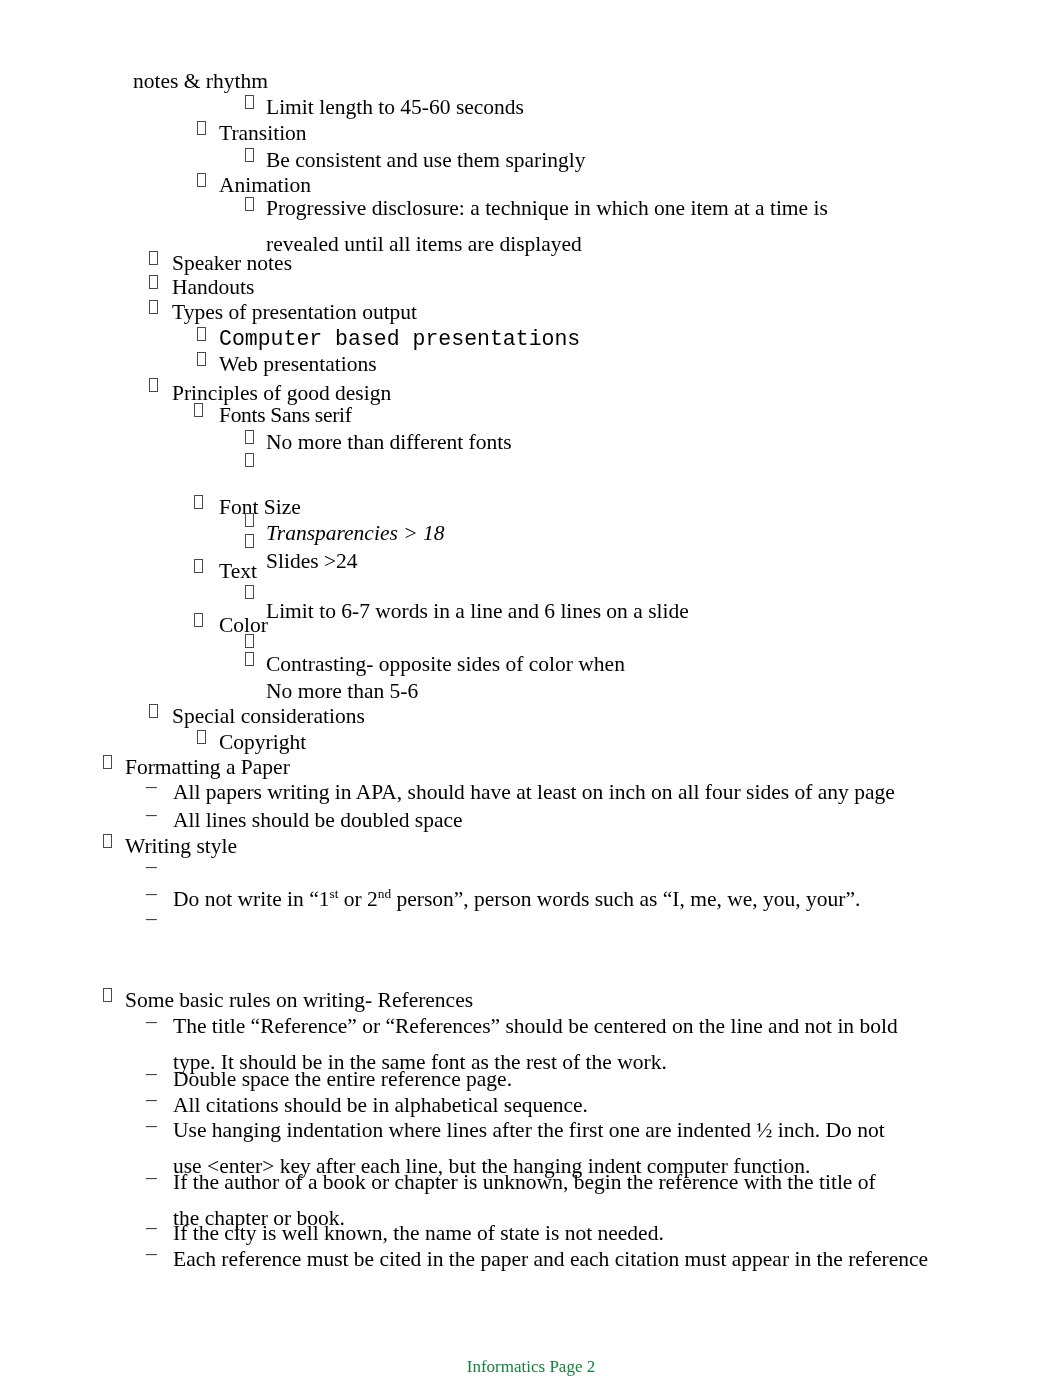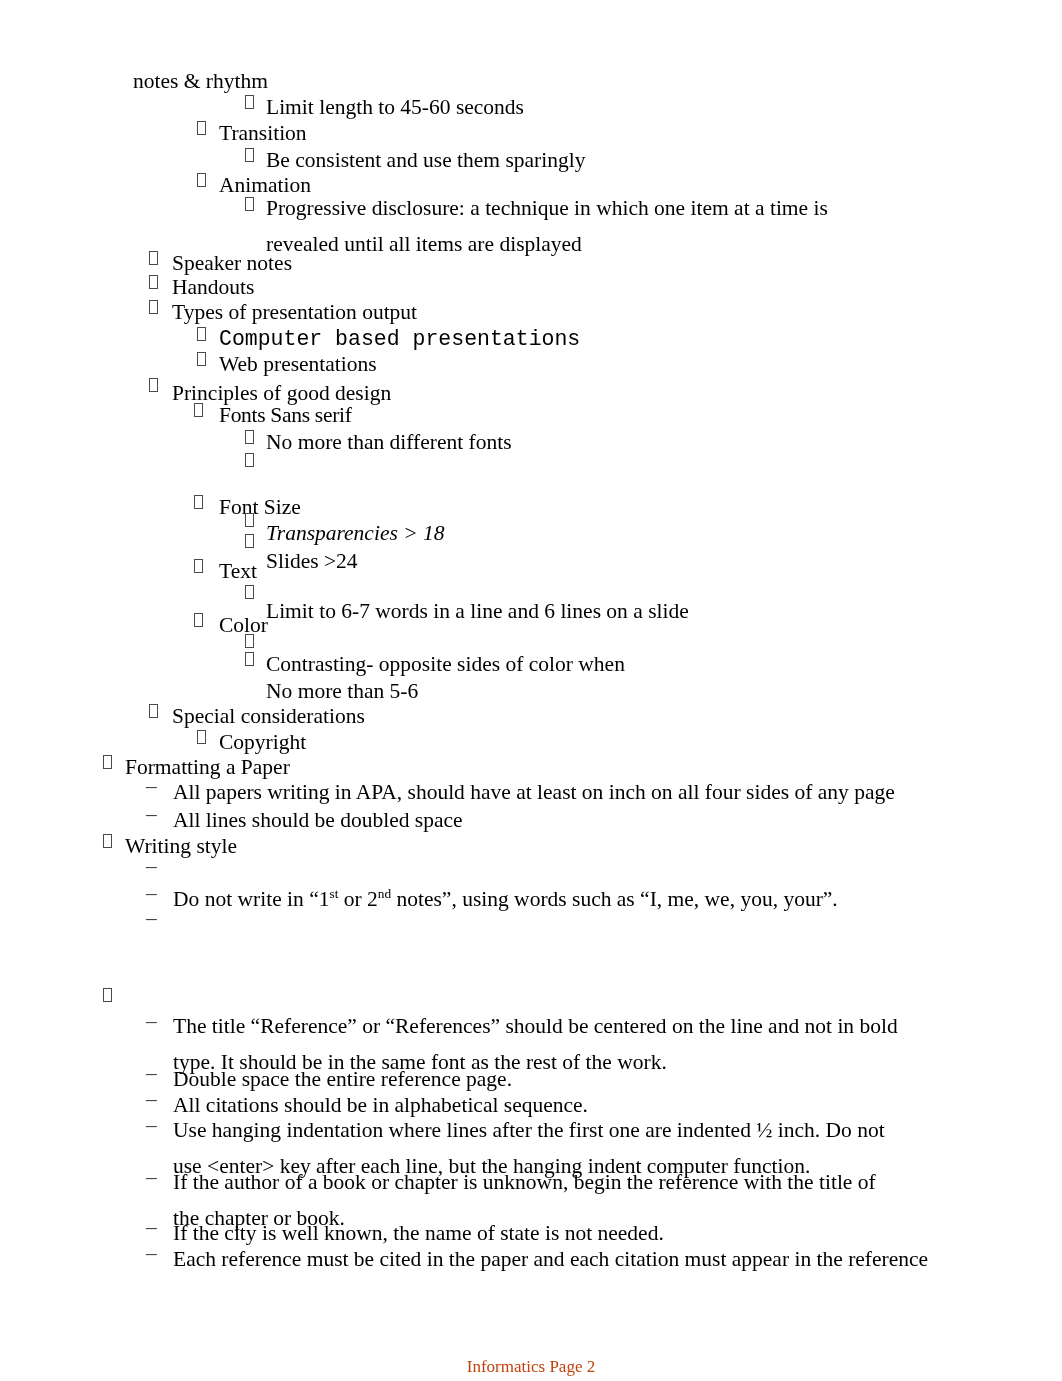--- a/index.html
+++ b/index.html
@@ -60,21 +60,21 @@
   }
   .tight { letter-spacing: -0.3px; }
   #footer {
     position: absolute;
     left: 0;
     right: 0;
     top: 1357px;
     text-align: center;
     font-size: 17px;
     font-family: "Liberation Serif", "DejaVu Serif", serif;
-    color: #c2410c;
+    color: #15803d;
   }
 </style>
 </head>
 <body>
 
 <div id="page">
 
   <div class="ln" style="left:133px; top:62px;">notes &amp; rhythm</div>
 
   <span class="bul" style="left:245px; top:88px;"><span class="tofu"></span></span>
@@ -158,25 +158,26 @@
 
   <span class="bul dash" style="left:146px; top:801px;">–</span>
   <div class="ln" style="left:173px; top:801px;">All lines should be doubled space</div>
 
   <span class="bul" style="left:103px; top:827px;"><span class="tofu"></span></span>
   <div class="ln" style="left:125px; top:827px;">Writing style</div>
 
   <span class="bul dash" style="left:146px; top:853px;">–</span>
 
   <span class="bul dash" style="left:146px; top:880px;">–</span>
-  <div class="ln" style="left:173px; top:880px;"><span>Do not write in “1</span><sup>st</sup><span> or 2</span><sup>nd</sup><span> notes”, using words such as “I, me, we, you, your”.</span></div>
+  <div class="ln" style="left:173px; top:880px;"><span>Do not write in “1</span><sup>st</sup><span> or 2</span><sup>nd</sup><span> person”, person words such as “I, me, we, you, your”.</span></div>
 
   <span class="bul dash" style="left:146px; top:905px;">–</span>
 
   <span class="bul" style="left:103px; top:981px;"><span class="tofu"></span></span>
+  <div class="ln" style="left:125px; top:981px;">Some basic rules on writing- References</div>
 
   <span class="bul dash" style="left:146px; top:1008px;">–</span>
   <div class="wrap" style="left:173px; top:1008px; width:752px;">The title “Reference” or “References” should be centered on the line and not in bold type. It should be in the same font as the rest of the work.</div>
 
   <span class="bul dash" style="left:146px; top:1060px;">–</span>
   <div class="ln" style="left:173px; top:1060px;">Double space the entire reference page.</div>
 
   <span class="bul dash" style="left:146px; top:1086px;">–</span>
   <div class="ln" style="left:173px; top:1086px;">All citations should be in alphabetical sequence.</div>
 

